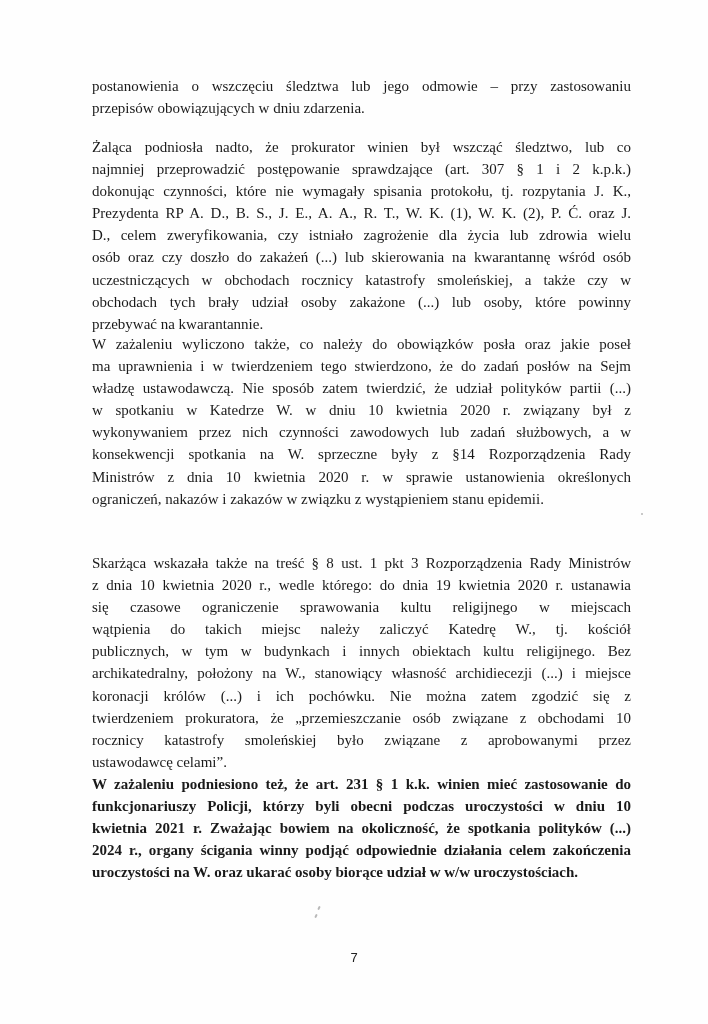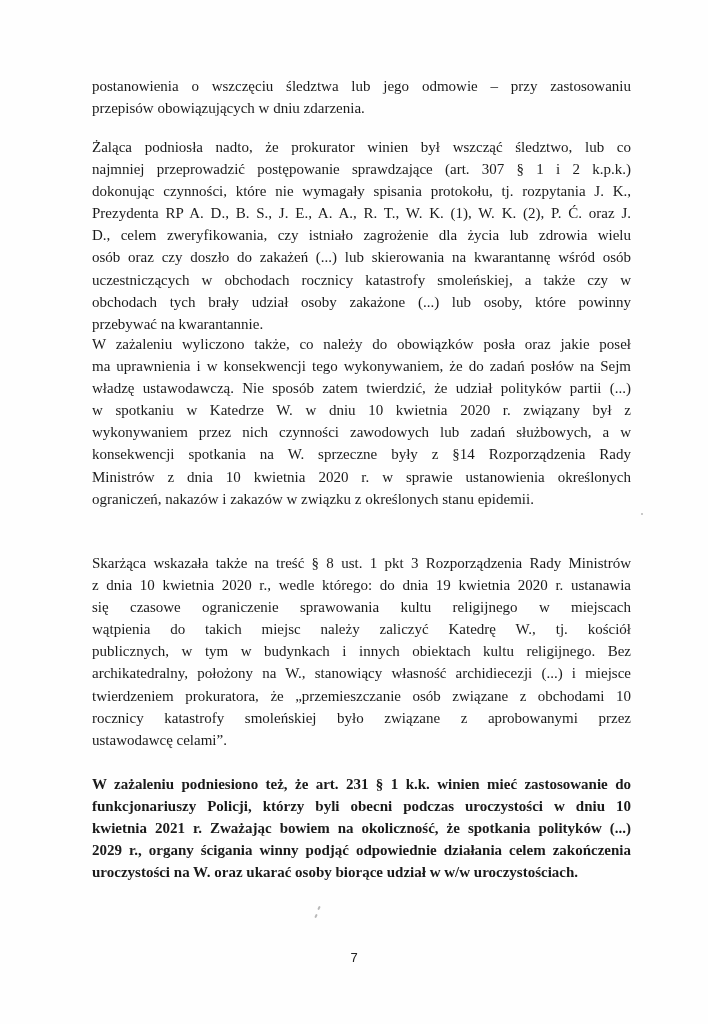--- a/index.html
+++ b/index.html
@@ -80,46 +80,47 @@
     <span class="line">Prezydenta RP A. D., B. S., J. E., A. A., R. T., W. K. (1), W. K. (2), P. Ć. oraz J.</span>
     <span class="line">D., celem zweryfikowania, czy istniało zagrożenie dla życia lub zdrowia wielu</span>
     <span class="line">osób oraz czy doszło do zakażeń (...) lub skierowania na kwarantannę wśród osób</span>
     <span class="line">uczestniczących w obchodach rocznicy katastrofy smoleńskiej, a także czy w</span>
     <span class="line">obchodach tych brały udział osoby zakażone (...) lub osoby, które powinny</span>
     <span class="line last">przebywać na kwarantannie.</span>
   </div>
 
   <div class="text-block" id="p2">
     <span class="line">W zażaleniu wyliczono także, co należy do obowiązków posła oraz jakie poseł</span>
-    <span class="line">ma uprawnienia i w konsekwencji tego wykonywaniem, że do zadań posłów na Sejm</span>
+    <span class="line">ma uprawnienia i w twierdzeniem tego stwierdzono, że do zadań posłów na Sejm</span>
     <span class="line">władzę ustawodawczą. Nie sposób zatem twierdzić, że udział polityków partii (...)</span>
     <span class="line">w spotkaniu w Katedrze W. w dniu 10 kwietnia 2020 r. związany był z</span>
     <span class="line">wykonywaniem przez nich czynności zawodowych lub zadań służbowych, a w</span>
     <span class="line">konsekwencji spotkania na W. sprzeczne były z §14 Rozporządzenia Rady</span>
     <span class="line">Ministrów z dnia 10 kwietnia 2020 r. w sprawie ustanowienia określonych</span>
-    <span class="line last">ograniczeń, nakazów i zakazów w związku z określonych stanu epidemii.</span>
+    <span class="line last">ograniczeń, nakazów i zakazów w związku z wystąpieniem stanu epidemii.</span>
   </div>
 
   <div class="text-block" id="p3">
     <span class="line">Skarżąca wskazała także na treść § 8 ust. 1 pkt 3 Rozporządzenia Rady Ministrów</span>
     <span class="line">z dnia 10 kwietnia 2020 r., wedle którego: do dnia 19 kwietnia 2020 r. ustanawia</span>
     <span class="line">się czasowe ograniczenie sprawowania kultu religijnego w miejscach</span>
     <span class="line">wątpienia do takich miejsc należy zaliczyć Katedrę W., tj. kościół</span>
     <span class="line">publicznych, w tym w budynkach i innych obiektach kultu religijnego. Bez</span>
     <span class="line">archikatedralny, położony na W., stanowiący własność archidiecezji (...) i miejsce</span>
+    <span class="line">koronacji królów (...) i ich pochówku. Nie można zatem zgodzić się z</span>
     <span class="line">twierdzeniem prokuratora, że „przemieszczanie osób związane z obchodami 10</span>
     <span class="line">rocznicy katastrofy smoleńskiej było związane z aprobowanymi przez</span>
     <span class="line last">ustawodawcę celami”.</span>
   </div>
 
   <div class="text-block" id="p4">
     <span class="line">W zażaleniu podniesiono też, że art. 231 § 1 k.k. winien mieć zastosowanie do</span>
     <span class="line">funkcjonariuszy Policji, którzy byli obecni podczas uroczystości w dniu 10</span>
     <span class="line">kwietnia 2021 r. Zważając bowiem na okoliczność, że spotkania polityków (...)</span>
-    <span class="line">2029 r., organy ścigania winny podjąć odpowiednie działania celem zakończenia</span>
+    <span class="line">2024 r., organy ścigania winny podjąć odpowiednie działania celem zakończenia</span>
     <span class="line last">uroczystości na W. oraz ukarać osoby biorące udział w w/w uroczystościach.</span>
   </div>
 
   <div class="scan-speck" style="left:318px; top:906px; transform:rotate(25deg);"></div>
   <div class="scan-speck" style="left:315px; top:914px; transform:rotate(25deg);"></div>
   <div class="scan-speck" style="left:641px; top:513px; width:2px; height:2px;"></div>
 
   <div class="page-number">7</div>
 </div>
 

